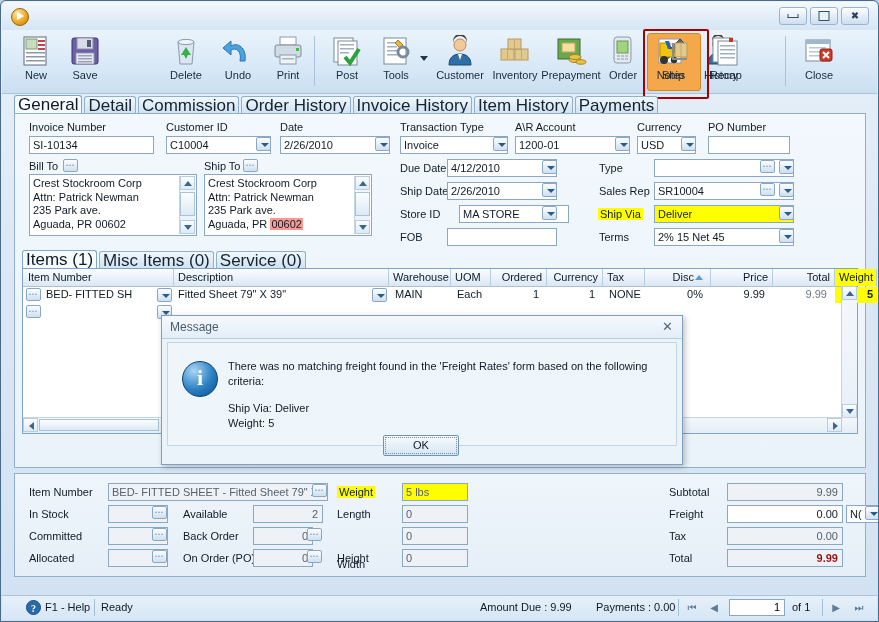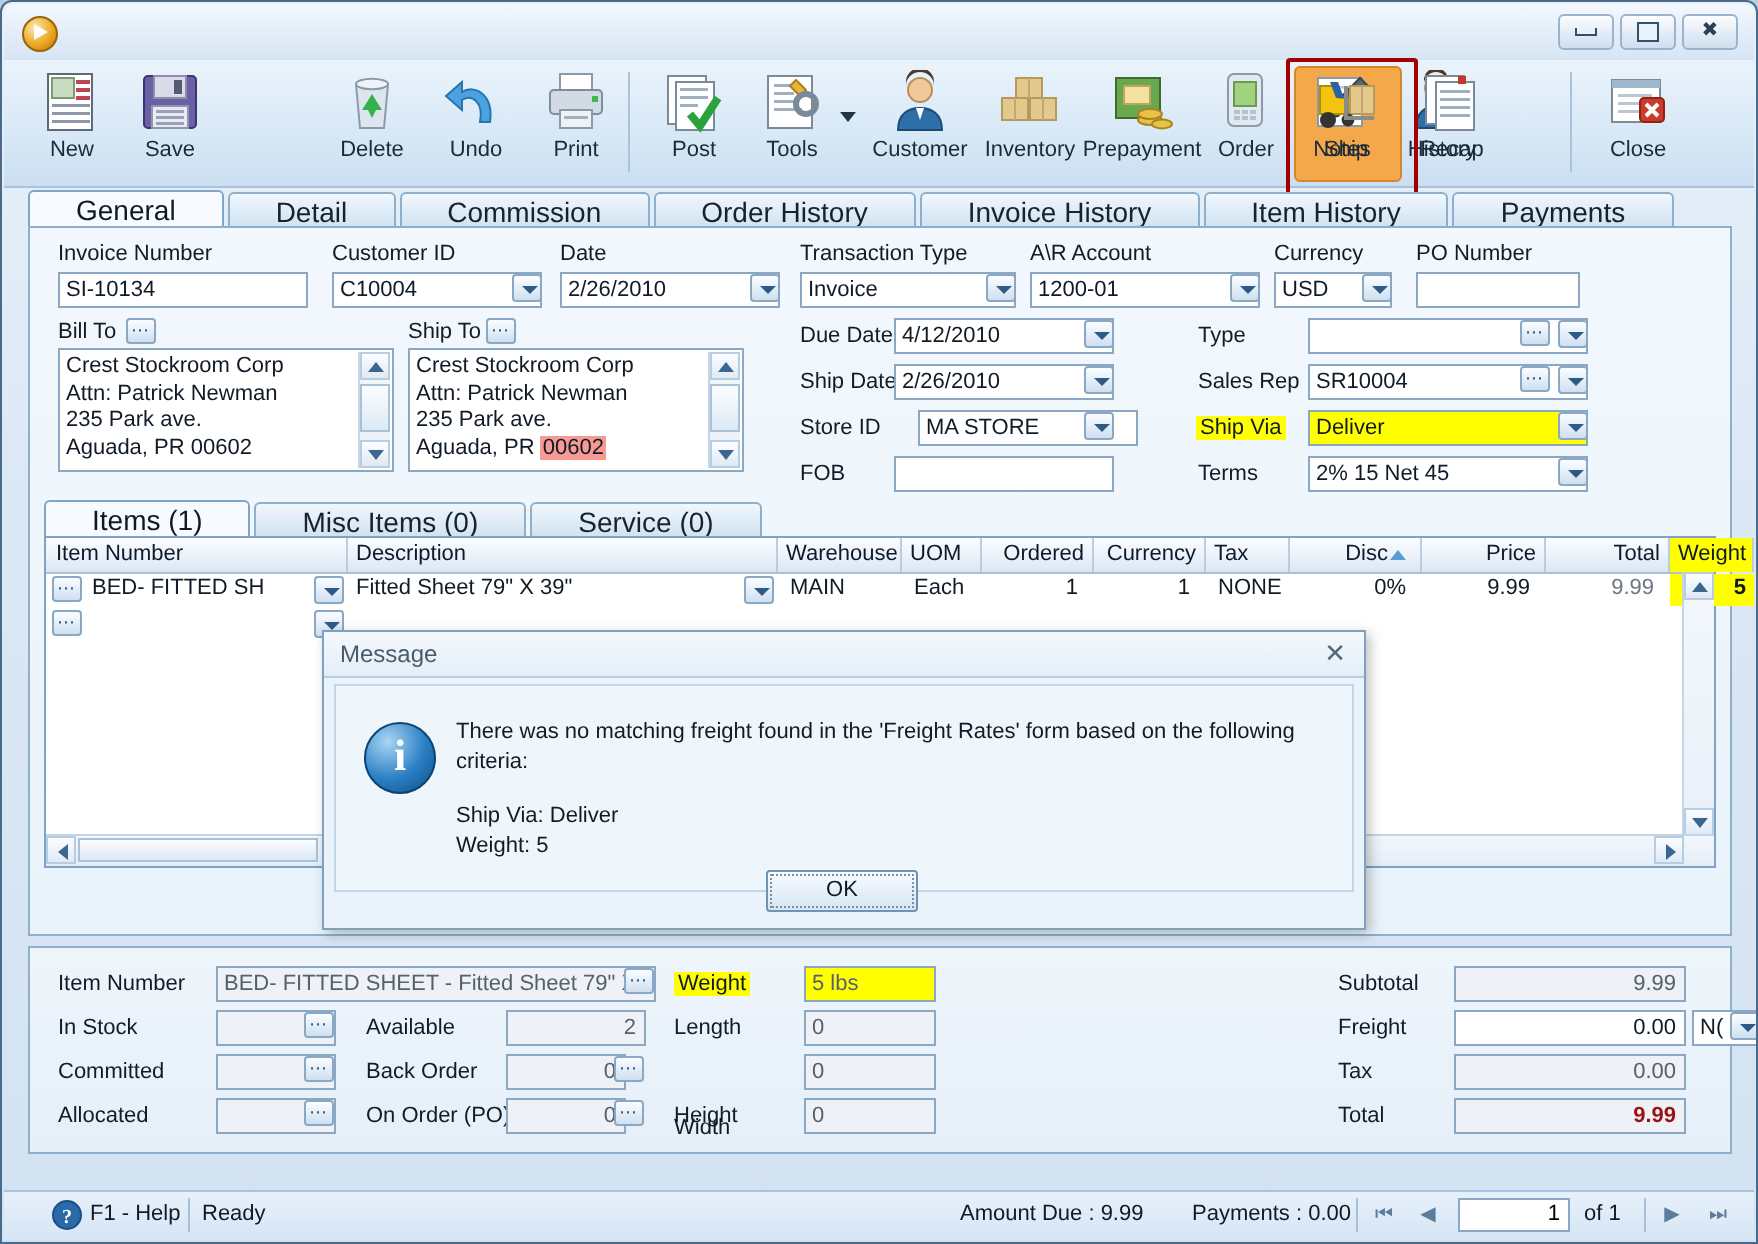--- a/index.html
+++ b/index.html
@@ -72,23 +72,23 @@
     position:absolute;top:3px;width:52px;height:56px;
     background:#f5a84a;border:1px solid #d4872a;border-radius:3px;
   }
 
   
   .tabstrip{
     position:absolute;left:13px;top:94px;width:852px;height:19px;
     display:flex;align-items:flex-end;gap:2px;
   }
   .tab{
-    height:18px;box-sizing:border-box;padding:0 23px;
+    height:18px;box-sizing:border-box;padding:0 3px;
     display:flex;align-items:center;
-    font-size:14px;color:#16222e;
+    font-size:17px;color:#16222e;
     border:1px solid #8fb0cd;border-bottom:none;border-radius:3px 3px 0 0;
     background:linear-gradient(180deg,#f1f7fc 0%,#dceaf6 60%,#cfe1f1 100%);
   }
   .tab.active{
     background:#f7fbff;height:19px;border-color:#7fa6c6;
     color:#0e1a26;
   }
 
   
   .panel{

